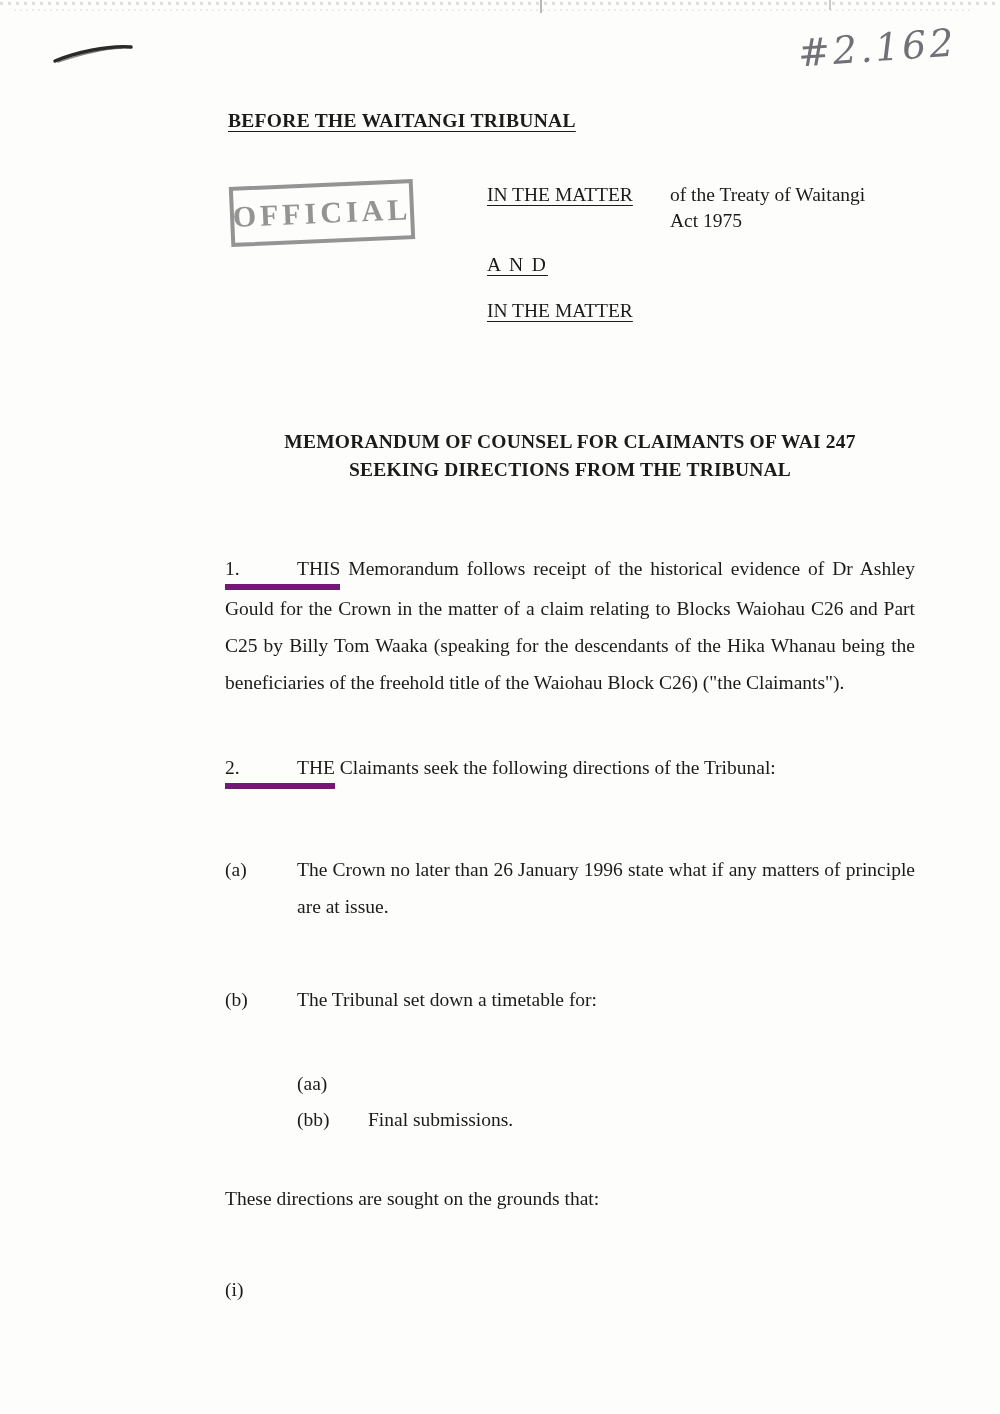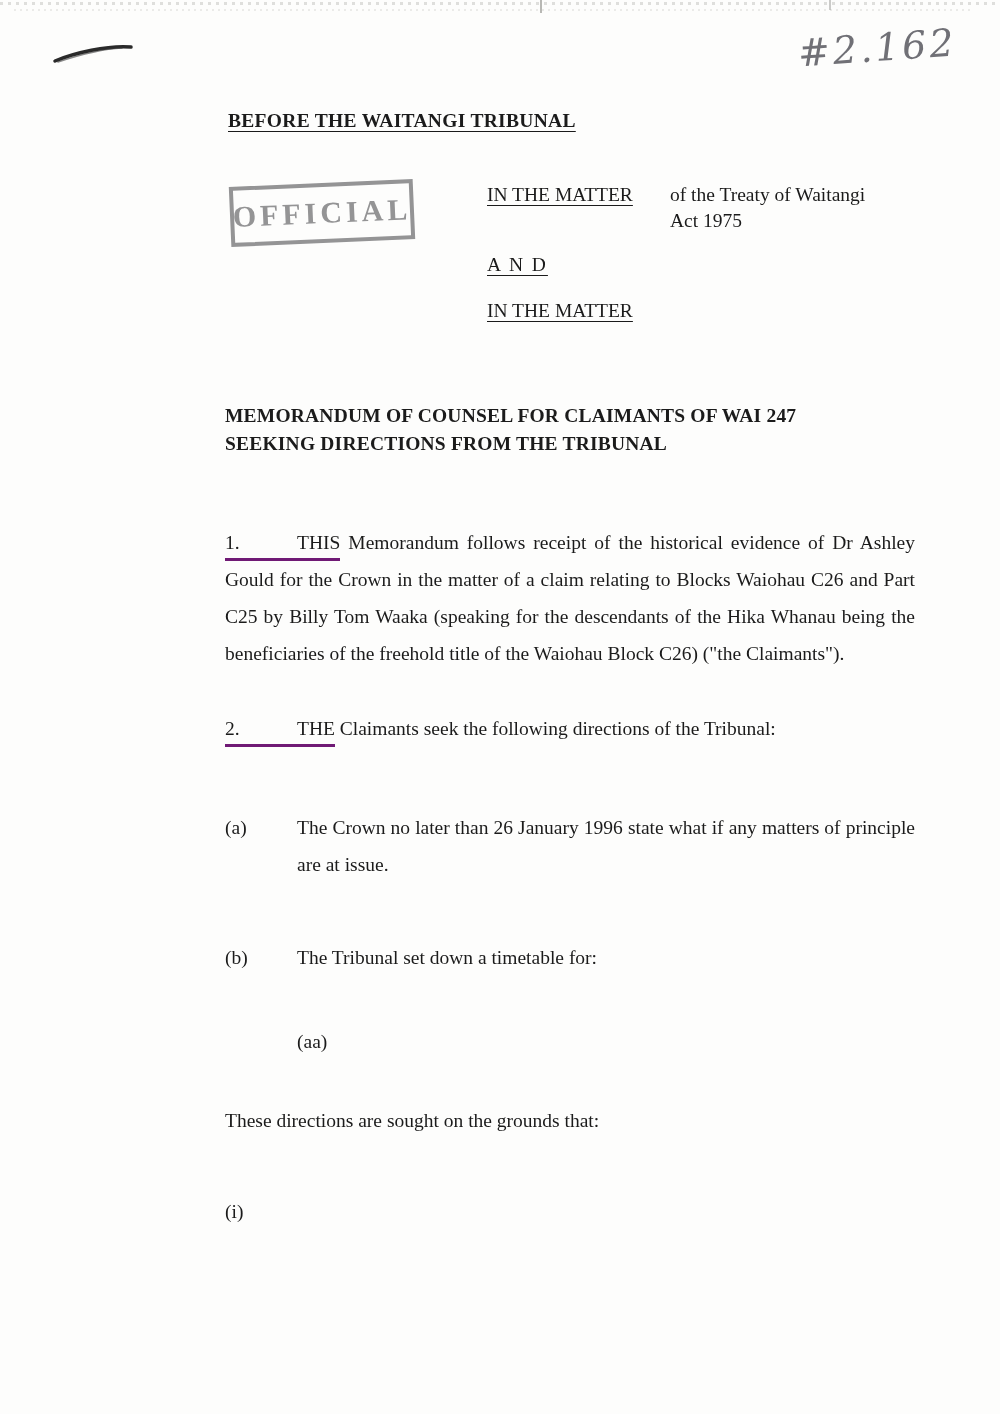--- a/index.html
+++ b/index.html
@@ -92,37 +92,37 @@
   .matter-and {
     margin: 18px 0 20px 0;
     text-decoration: underline;
     text-underline-offset: 4px;
     letter-spacing: 2px;
   }
   .matter-row-first { margin-bottom: 0; }
   .matter-text { flex: 1; }
 
   .doc-title {
-    margin-top: 78px;
-    text-align: left;
+    margin-top: 104px;
+    text-align: center;
     font-weight: bold;
     line-height: 28px;
     letter-spacing: 0.2px;
   }
 
   .body-para {
     margin: 0;
     line-height: 37px;
     text-align: justify;
   }
   .para-1 { margin-top: 66px; }
-  .para-2 { margin-top: 38px; }
+  .para-2 { margin-top: 48px; }
   .para-lead {
     display: inline-block;
-    border-bottom: 3px solid #701a75;
+    border-bottom: 6px solid #701a75;
     padding-bottom: 0px;
     line-height: 30px;
   }
   .para-num { display: inline-block; width: 72px; }
 
   .list-row { display: flex; line-height: 37px; }
   .list-label { width: 72px; flex: none; }
   .list-text { flex: 1; text-align: justify; }
   .row-a { margin-top: 62px; }
   .row-b { margin-top: 56px; }
@@ -192,20 +192,24 @@
 
     <div class="list-row row-b">
       <div class="list-label">(b)</div>
       <div class="list-text">The Tribunal set down a timetable for:</div>
     </div>
 
     <div class="sub-rows">
       <div class="sub-row">
         <div class="sub-label">(aa)</div>
       </div>
+      <div class="sub-row">
+        <div class="sub-label">(bb)</div>
+        <div class="list-text">Final submissions.</div>
+      </div>
     </div>
 
     <div class="grounds-intro">These directions are sought on the grounds that:</div>
 
     <div class="list-row row-i">
       <div class="list-label">(i)</div>
     </div>
 
   </div>
 </div>

